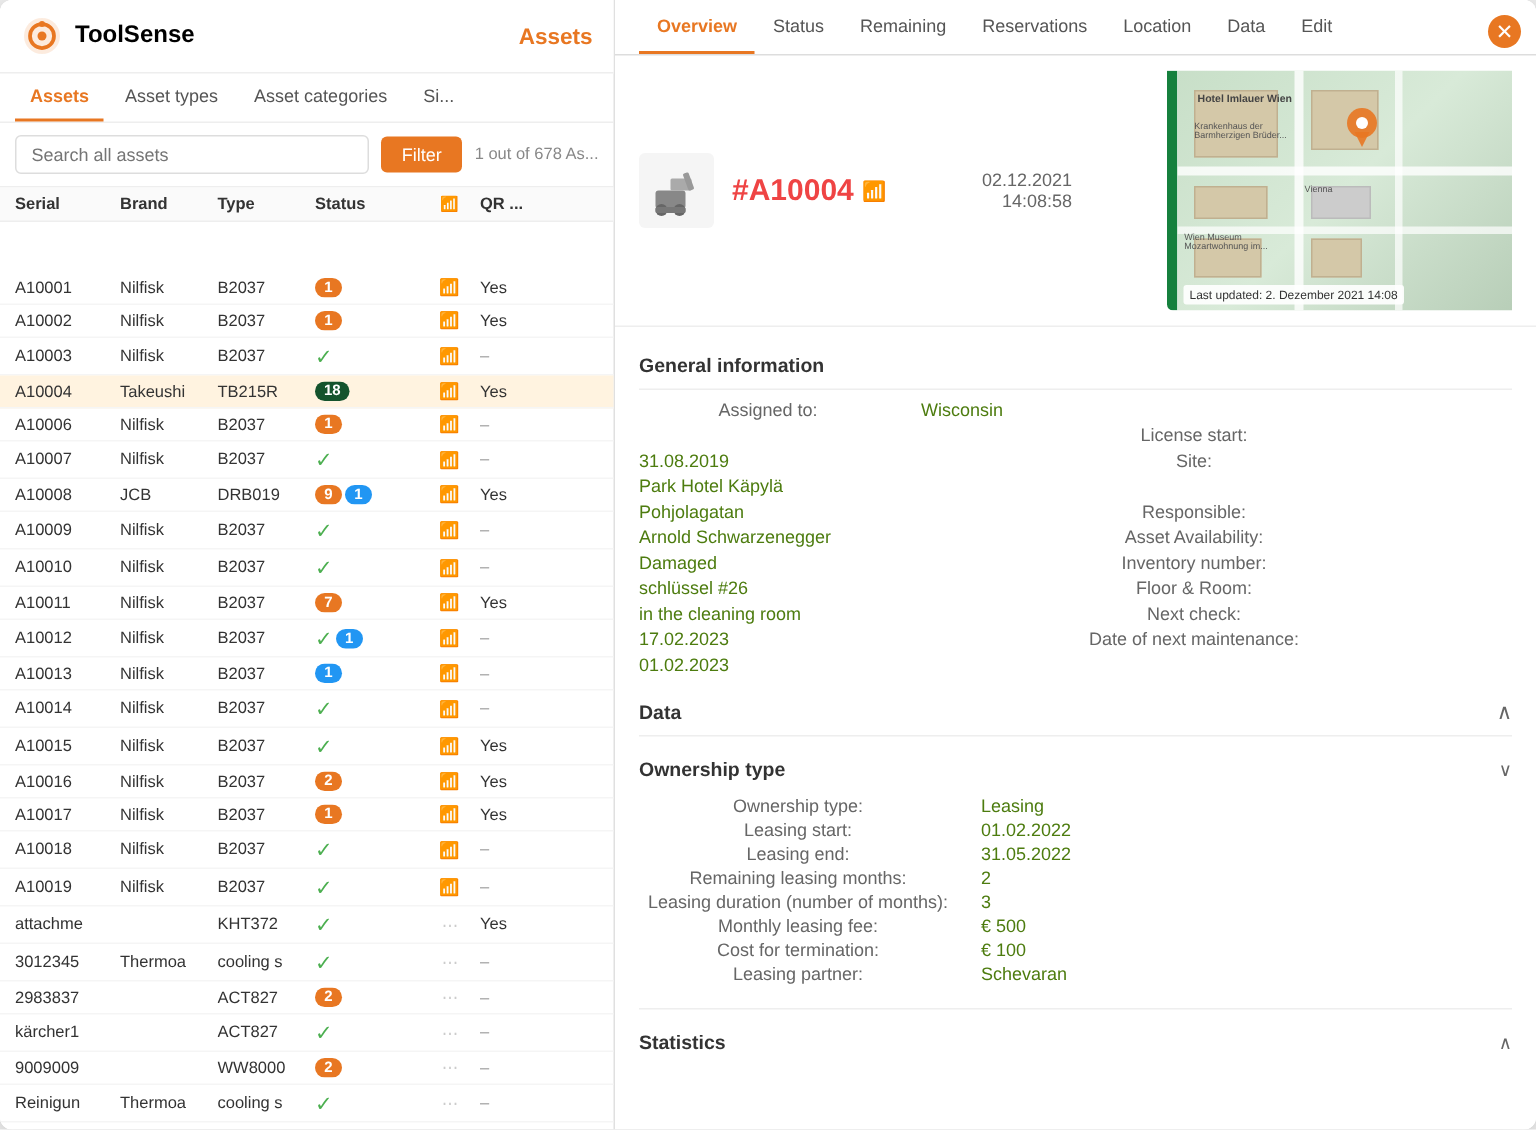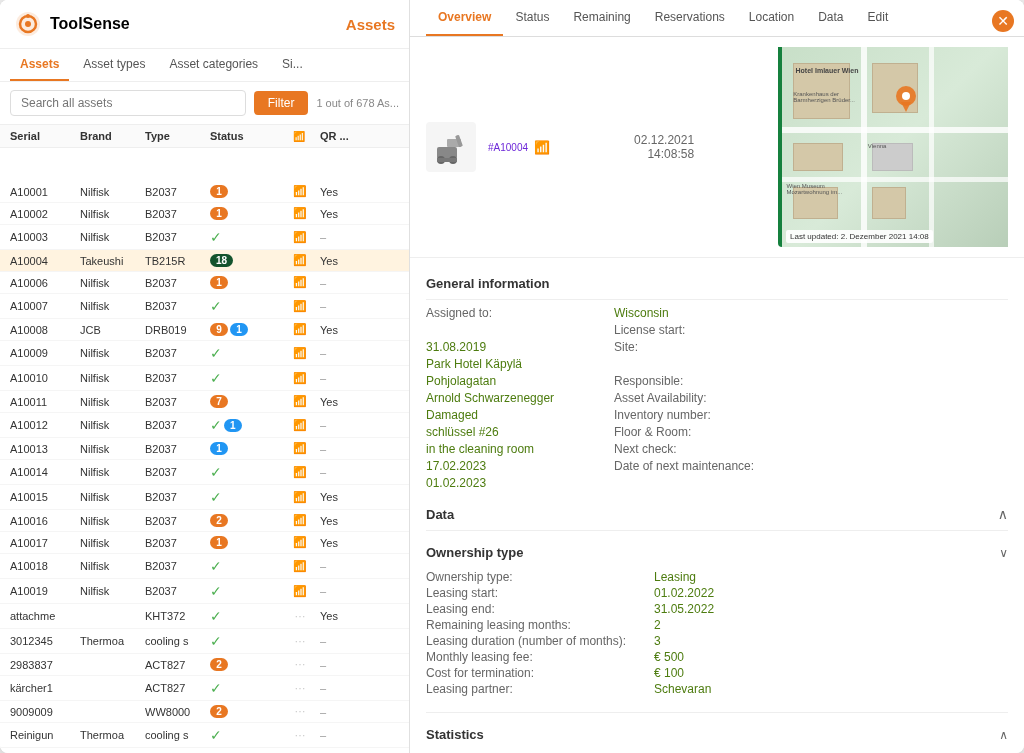--- a/index.html
+++ b/index.html
@@ -43,29 +43,29 @@
     .right-tabs { display: flex; border-bottom: 1px solid #ddd; padding: 0 16px; background: #fff; align-items: center; }
     .close-btn { margin-left: auto; background: #e87722; border: none; color: #fff; width: 22px; height: 22px; border-radius: 50%; cursor: pointer; font-size: 14px; display: flex; align-items: center; justify-content: center; position: absolute; top: 10px; right: 10px; }
     .right-tab { padding: 10px 12px; font-size: 12px; color: #555; cursor: pointer; border-bottom: 2px solid transparent; }
     .right-tab.active { color: #e87722; border-bottom: 2px solid #e87722; font-weight: 600; }
 
     .right-content { flex: 1; overflow-y: auto; padding: 0; }
 
     
     .asset-header { display: flex; align-items: center; padding: 10px 16px; border-bottom: 1px solid #eee; gap: 12px; }
     .asset-thumb { width: 50px; height: 50px; background: #f5f5f5; border-radius: 4px; display: flex; align-items: center; justify-content: center; overflow: hidden; }
-    .asset-id { font-size: 10px; font-weight: 400; color: #6d28d9; }
+    .asset-id { font-size: 20px; font-weight: 700; color: #ef4444; }
     .asset-date { font-size: 12px; color: #666; text-align: right; margin-left: auto; }
 
     
     .info-content { padding: 10px 16px; }
     .section-header { display: flex; justify-content: space-between; align-items: center; padding: 8px 0; border-bottom: 1px solid #eee; margin-bottom: 6px; }
     .section-title { font-size: 13px; font-weight: 700; color: #333; }
     .section-chevron { color: #666; cursor: pointer; font-size: 14px; }
-    .info-label { font-size: 12px; color: #666; text-align: left; padding-right: 8px; }
+    .info-label { font-size: 12px; color: #666; text-align: center; padding-right: 8px; }
     .info-value { font-size: 12px; color: #4d7c0f; font-weight: 500; }
 
     .ownership-section { margin-top: 8px; }
     .ownership-header { display: flex; justify-content: space-between; align-items: center; padding: 6px 0; cursor: pointer; }
     .ownership-title { font-size: 13px; font-weight: 600; color: #333; }
 
     
     .stats-section { margin-top: 8px; border-top: 1px solid #eee; padding-top: 8px; }
     .stats-header { display: flex; justify-content: space-between; align-items: center; padding: 6px 0; }
 
@@ -384,21 +384,21 @@
           <div style="display:flex;align-items:center;gap:6px;">
             <span class="asset-id">#A10004</span>
             <span style="color:#e87722;font-size:13px;">📶</span>
           </div>
         </div>
         <div class="asset-date">
           <div>02.12.2021</div>
           <div>14:08:58</div>
         </div>
 
-        <div style="position:relative;width:230px;height:200px;flex-shrink:0;margin-left:auto;border-left:4px solid #15803d;overflow:hidden;border-radius:0 0 0 4px;">
+        <div style="position:relative;width:230px;height:160px;flex-shrink:0;margin-left:auto;border-left:7px solid #15803d;overflow:hidden;border-radius:0 0 0 4px;">
           <div style="width:100%;height:100%;background:linear-gradient(135deg,#c8dfc8,#d8ead8,#b8ceb8);">
 
             <div style="position:absolute;top:40%;left:0;right:0;height:6px;background:rgba(255,255,255,0.8);"></div>
             <div style="position:absolute;top:65%;left:0;right:0;height:5px;background:rgba(255,255,255,0.7);"></div>
             <div style="position:absolute;top:0;bottom:0;left:35%;width:6px;background:rgba(255,255,255,0.8);"></div>
             <div style="position:absolute;top:0;bottom:0;left:65%;width:5px;background:rgba(255,255,255,0.7);"></div>
 
             <div style="position:absolute;top:8%;left:5%;width:25%;height:28%;background:#d4c8a8;border:1px solid #c0b090;"></div>
             <div style="position:absolute;top:8%;left:40%;width:20%;height:25%;background:#d4c8a8;border:1px solid #c0b090;"></div>
             <div style="position:absolute;top:48%;left:5%;width:22%;height:14%;background:#d4c8a8;border:1px solid #c0b090;"></div>

